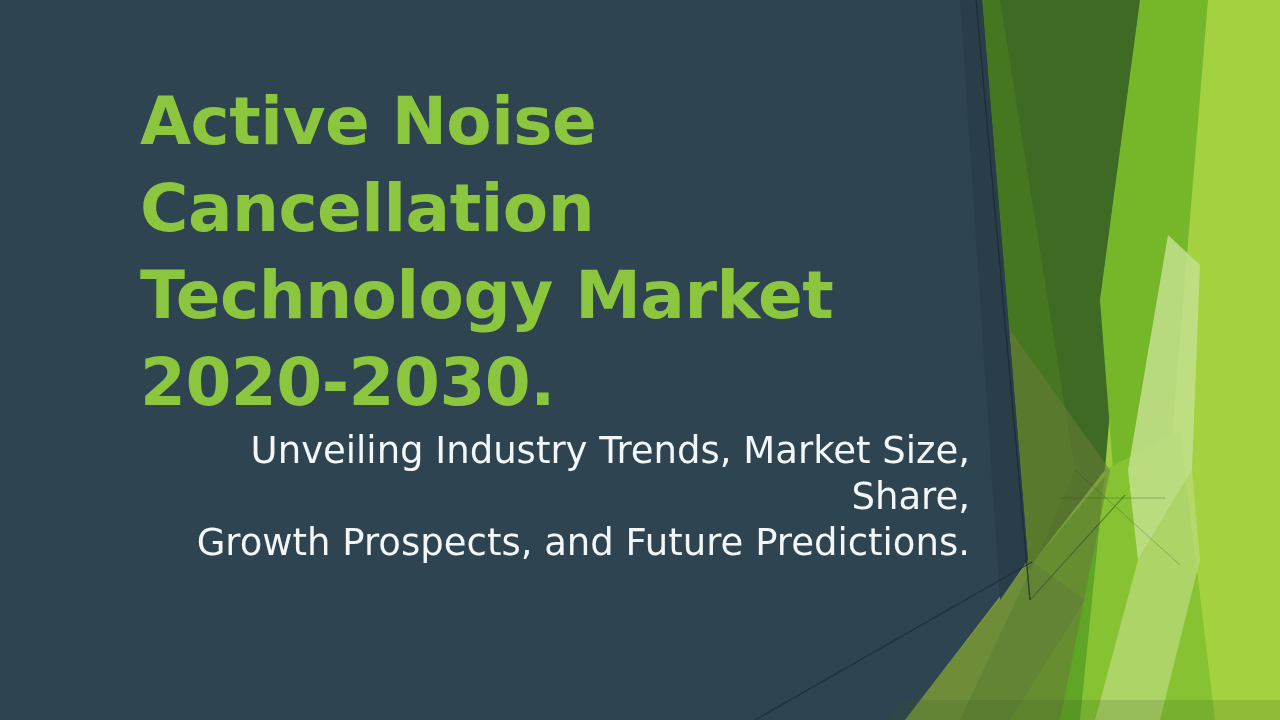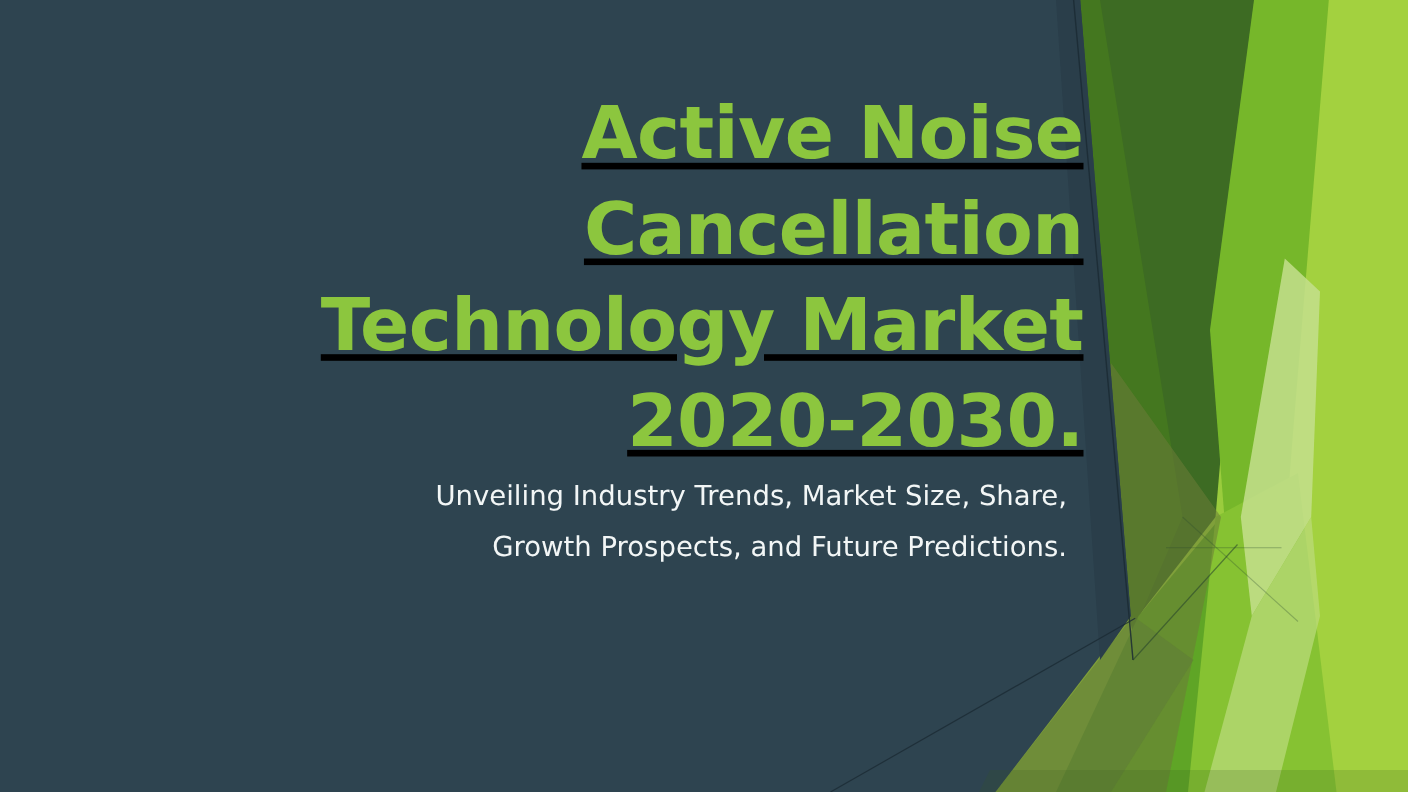--- a/index.html
+++ b/index.html
@@ -25,26 +25,24 @@
   .text-layer {
     position: absolute;
     left: 0;
     top: 0;
     width: 1280px;
     height: 720px;
     pointer-events: none;
   }
   #title-block {
     position: absolute;
-    left: 157px;
+    left: 140px;
     top: 78px;
     width: 828px;
-    text-align: right;
     pointer-events: auto;
-    text-decoration: underline;
   }
   #slide-title {
     margin: 0;
     font-family: "DejaVu Sans", sans-serif;
     font-weight: bold;
     font-size: 66px;
     line-height: 87px;
     letter-spacing: -0.5px;
     color: #8CC63E;
     white-space: pre-line;
@@ -54,21 +52,21 @@
     left: 140px;
     top: 428px;
     width: 830px;
     text-align: right;
     pointer-events: auto;
   }
   #slide-subtitle {
     margin: 0;
     font-family: "DejaVu Sans", sans-serif;
     font-weight: normal;
-    font-size: 25px;
+    font-size: 37px;
     line-height: 46px;
     color: #F2F6F6;
     white-space: pre-line;
   }
 </style>
 </head>
 <body>
 
 <div id="slide">
 

